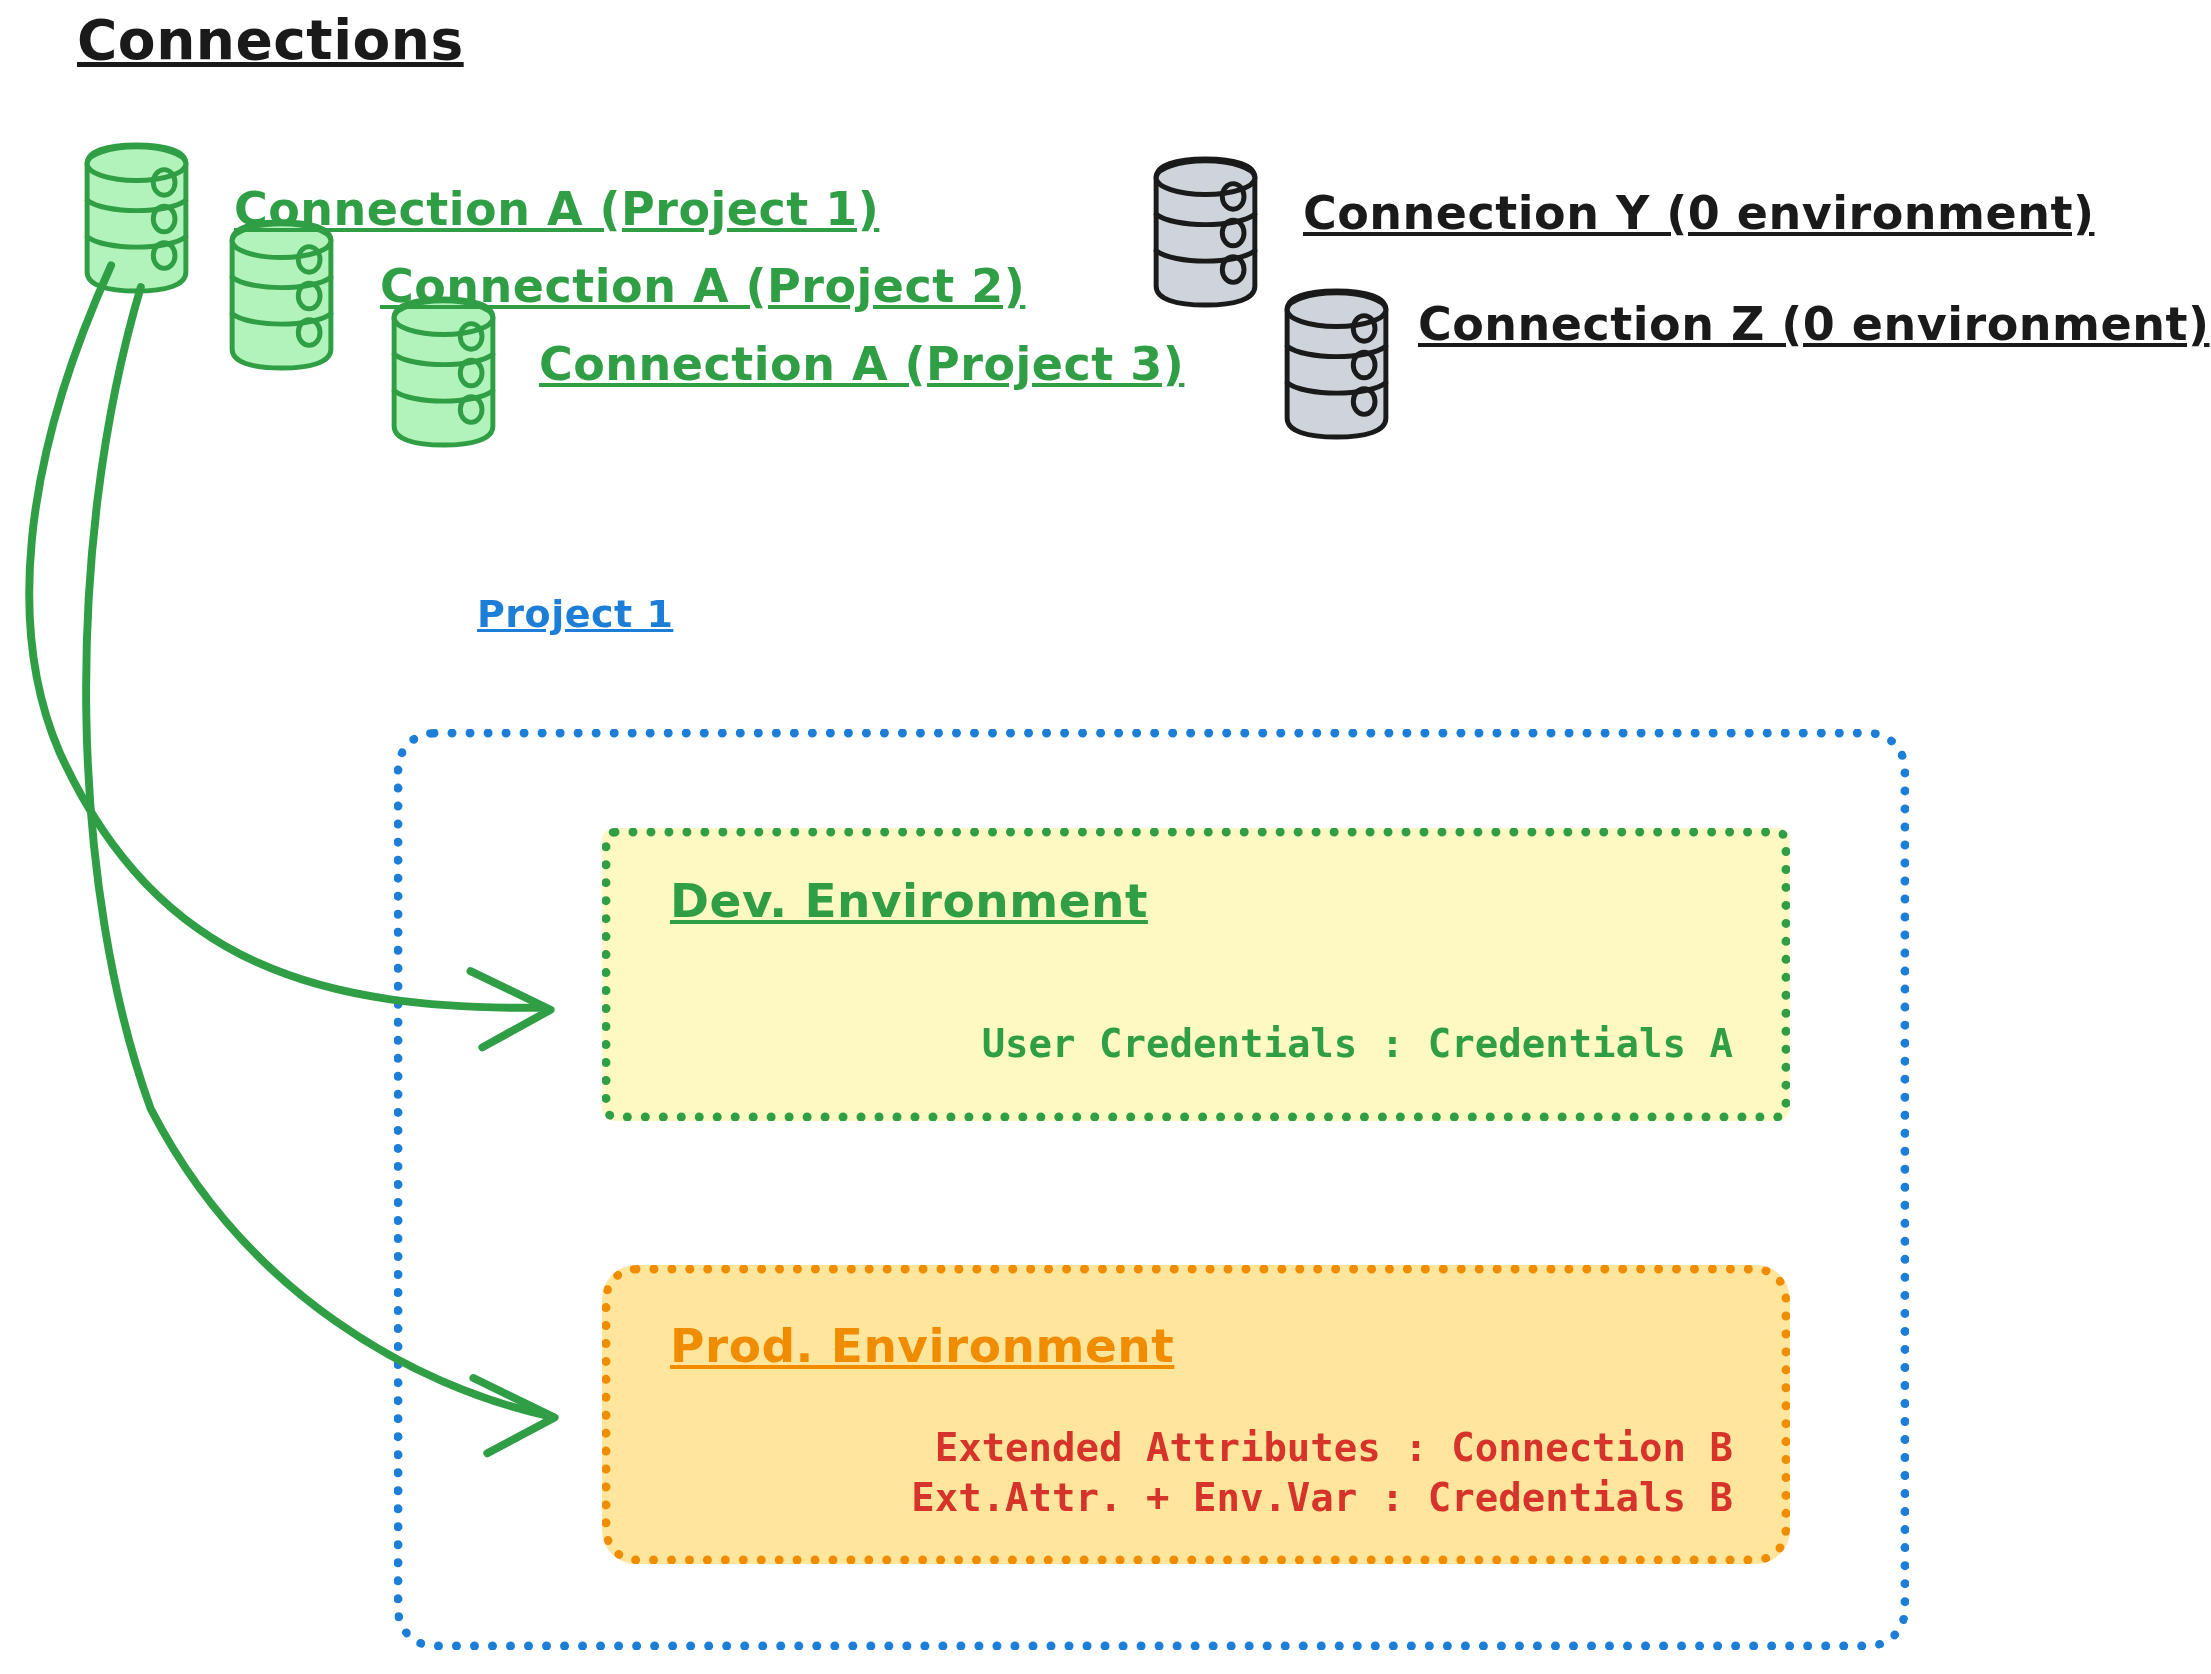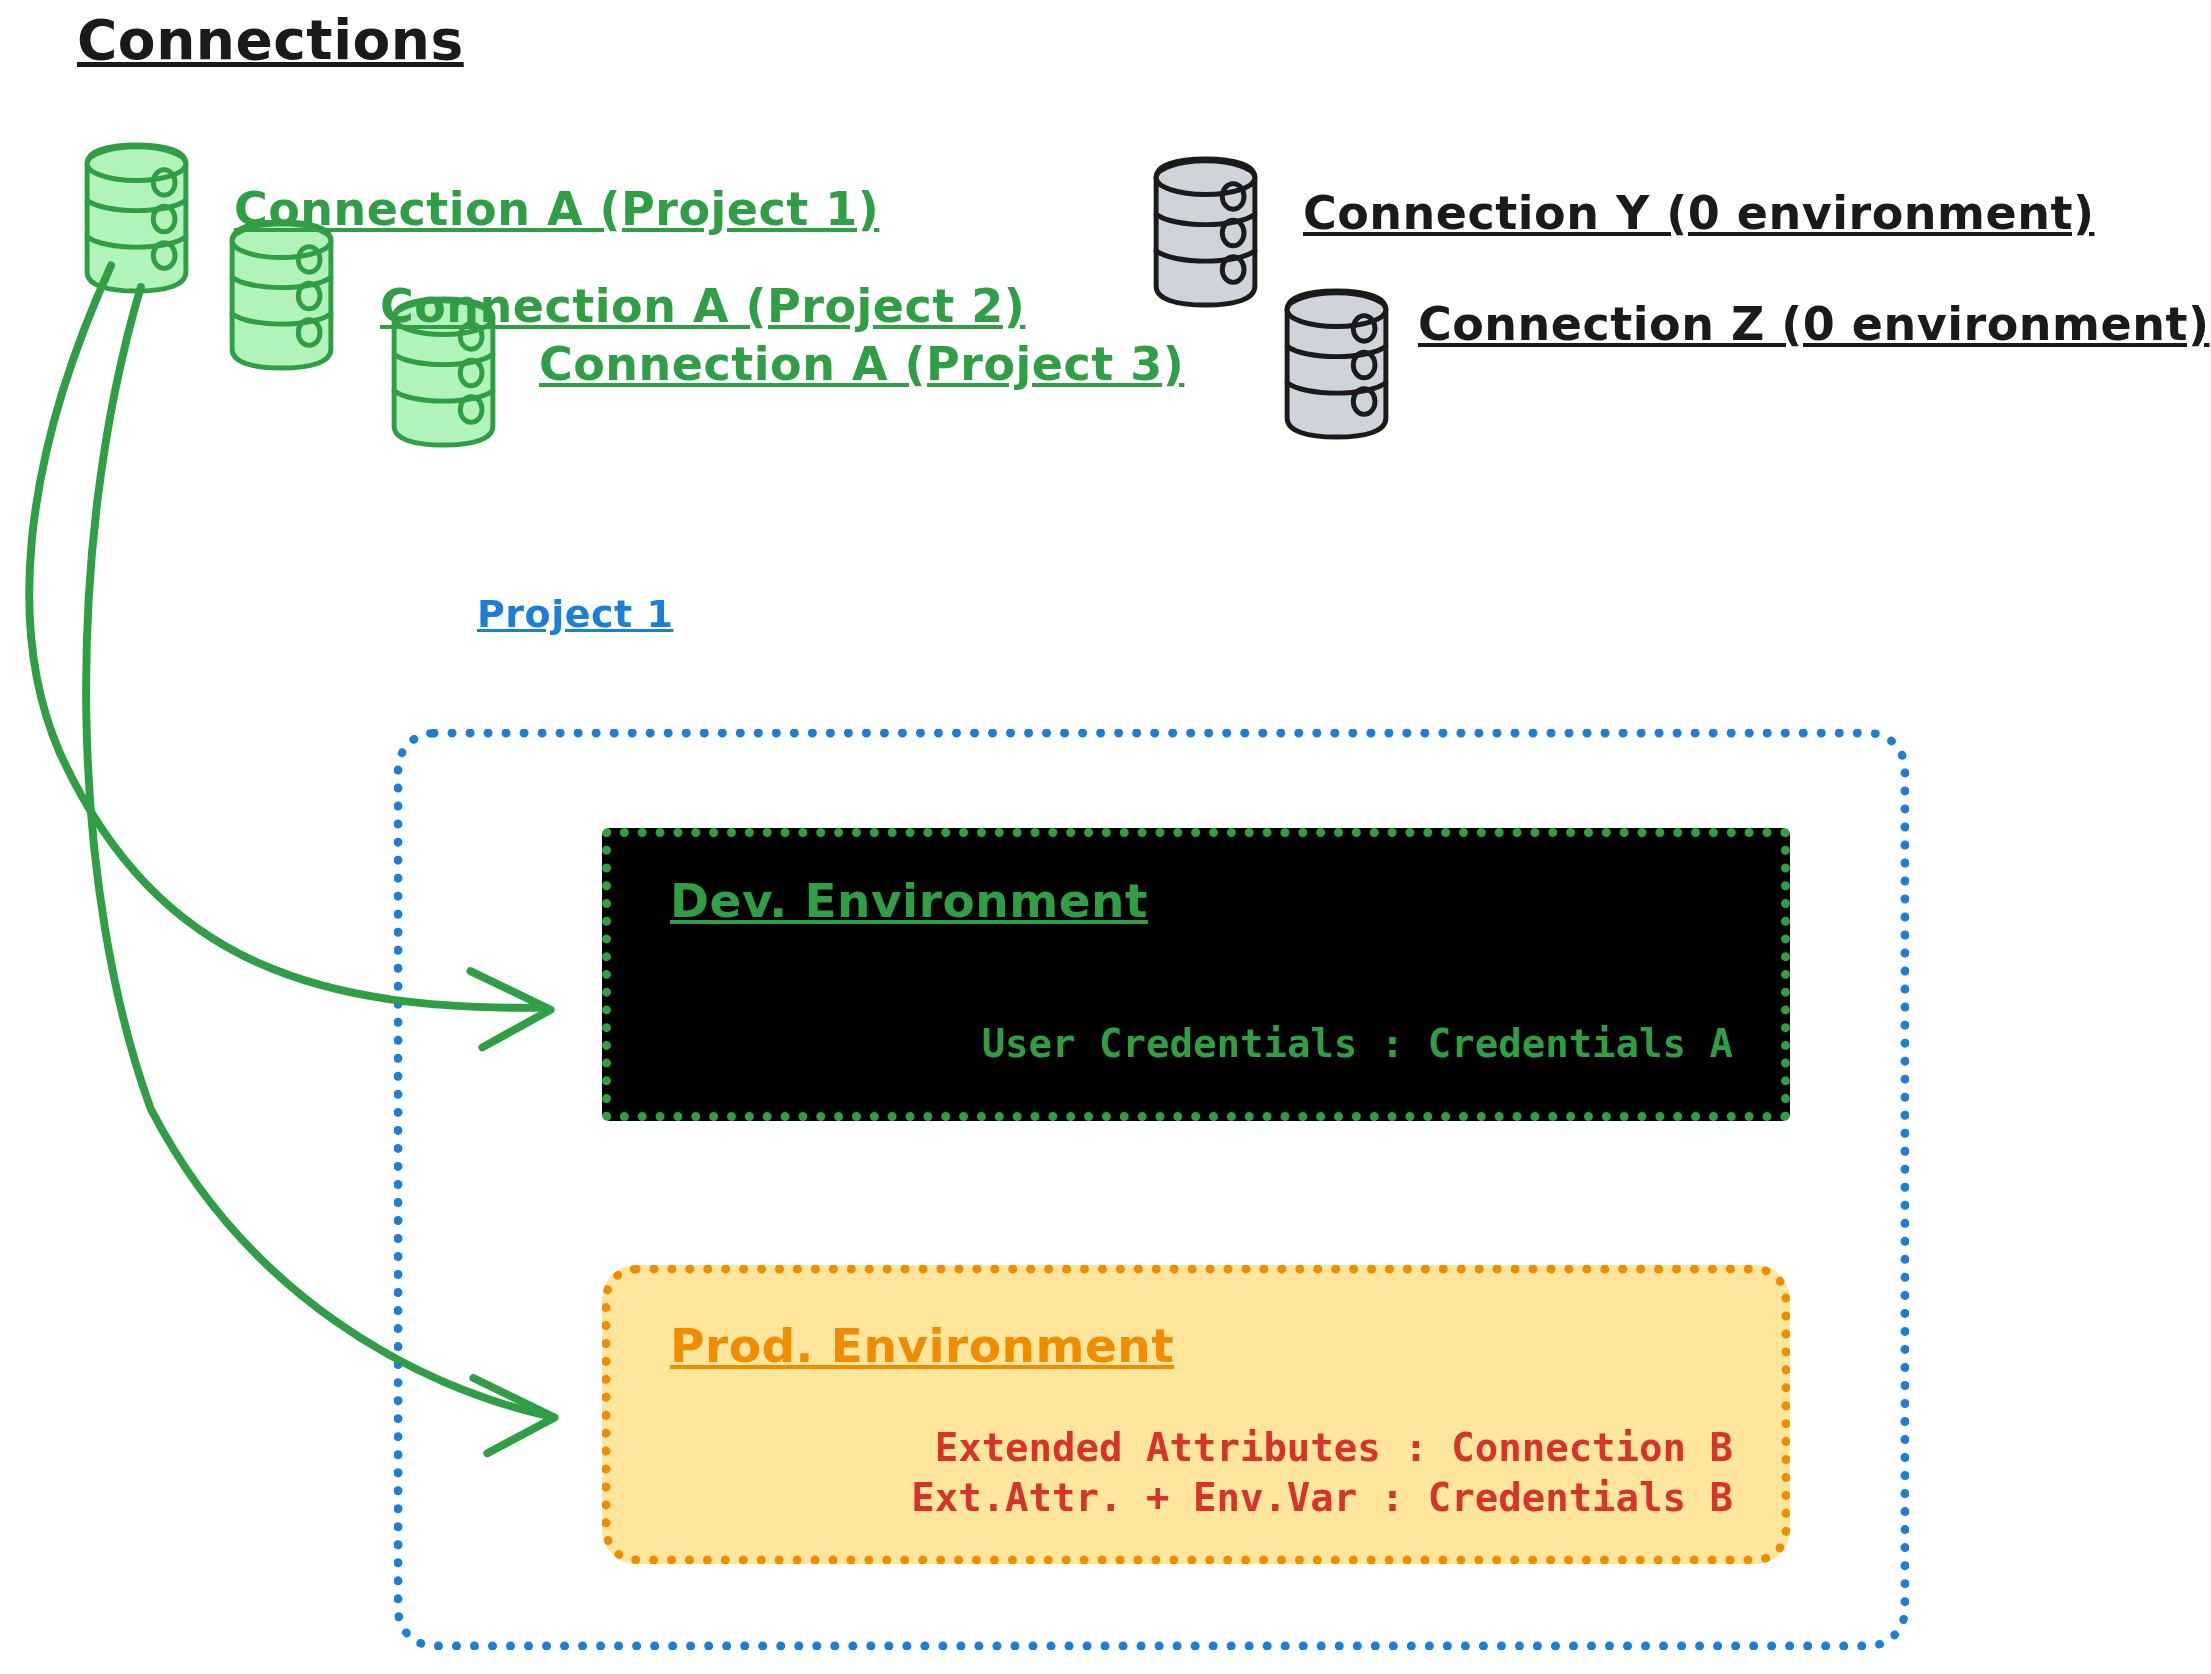--- a/index.html
+++ b/index.html
@@ -20,21 +20,21 @@
     white-space:nowrap;
   }
 
   .conn-label{
     position:absolute;white-space:nowrap;font-size:46px;text-align:center;
   }
   .conn-label.green{color:#2f9e44;}
   .conn-label.dark{color:#1a1a1a;}
 
   #label-a1{left:234px;top:182px;}
-  #label-a2{left:380px;top:259px;margin-top:20px;}
+  #label-a2{left:380px;top:259px;}
   #label-a3{left:539px;top:337px;}
   #label-y {left:1279px;top:186px;margin-left:24px;}
   #label-z {left:1418px;top:297px;}
 
   #title-project1{
     position:absolute;left:477px;top:592px;
     font-size:38px;color:#1c7ed6;white-space:nowrap;
   }
 
   
@@ -43,22 +43,22 @@
 
   
   .dotbox{position:absolute;box-sizing:border-box;}
 
   #project-box{
     left:394px;top:729px;width:1515px;height:921px;
     border:9px dotted #1c7ed6;border-radius:40px;background:transparent;
   }
   #dev-box{
     left:602px;top:828px;width:1188px;height:293px;
-    border:9px dotted #2f9e44;border-radius:6px;
-    background:#000000;
+    border:9px dotted #2f9e44;border-radius:13px;
+    background:#fef9c3;
   }
   #prod-box{
     left:602px;top:1265px;width:1188px;height:299px;
     border:9px dotted #f08c00;border-radius:34px;
     background:#ffe69c;
   }
 
   .env-title{position:absolute;font-size:47px;white-space:nowrap;}
   #dev-title{left:59px;top:36px;color:#2f9e44;}
   #prod-title{left:59px;top:44px;color:#f08c00;}

